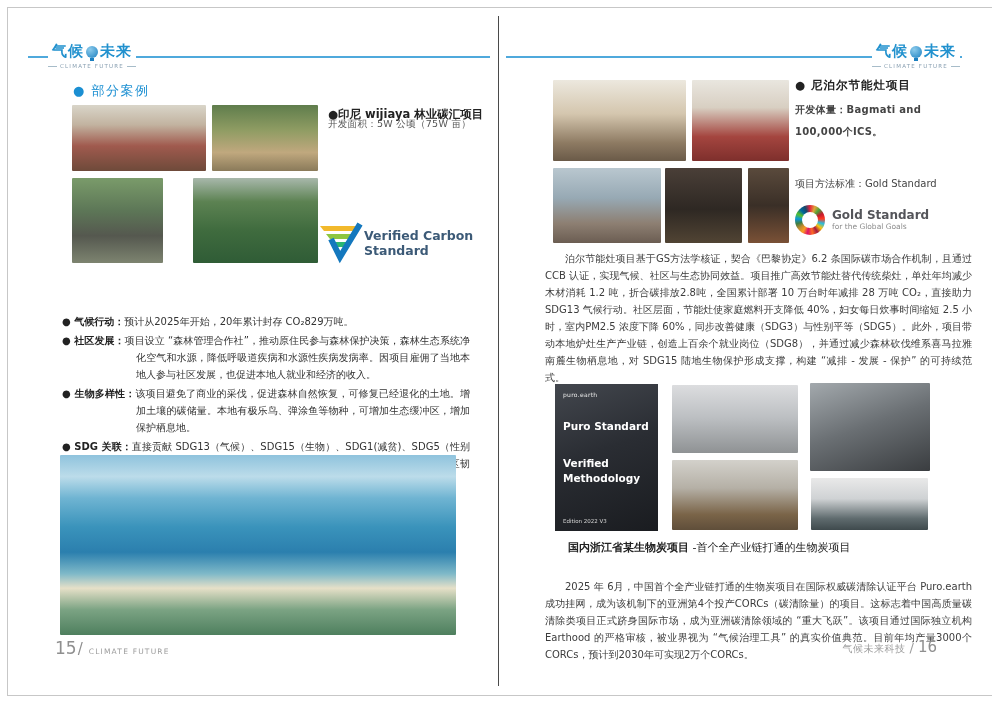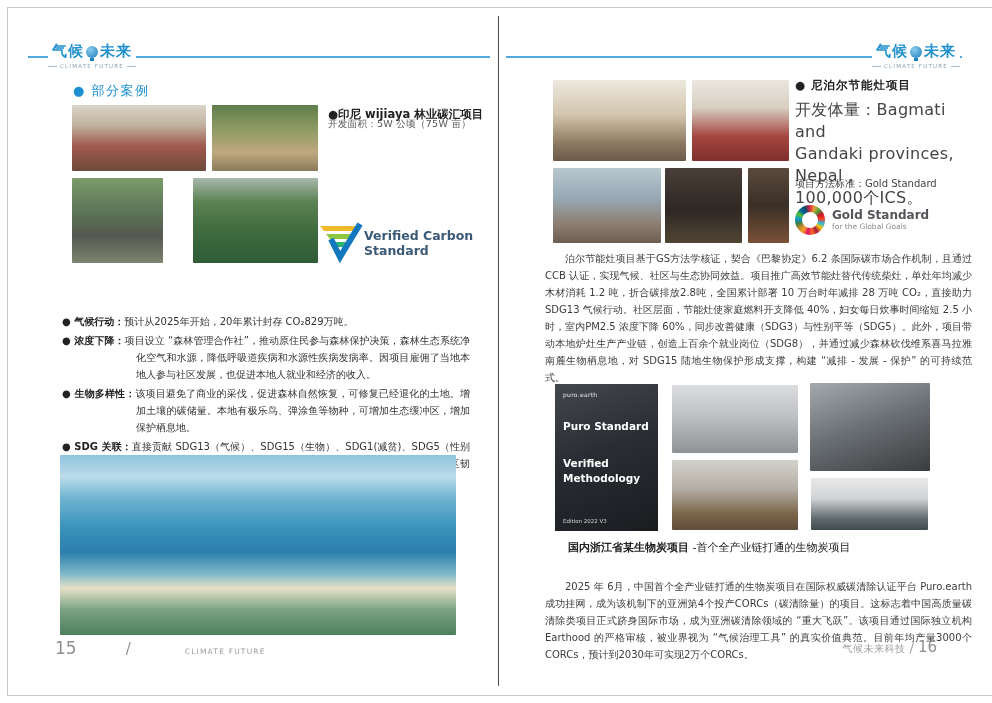--- a/index.html
+++ b/index.html
@@ -33,29 +33,29 @@
   .proj-title-l{position:absolute;left:328px;top:107px;font-size:11.5px;font-weight:bold;color:#222;}
   .proj-area-l{position:absolute;left:328px;top:118px;font-size:9.5px;color:#555;letter-spacing:.3px;}
   .vcs{position:absolute;left:318px;top:222px;display:flex;align-items:center;gap:0;}
   .vcs-text{font-size:12.5px;font-weight:bold;color:#3c5a77;line-height:15px;}
   .sdg-heading{position:absolute;left:75px;top:286px;font-size:15px;font-weight:bold;
                color:#1b8fd2;letter-spacing:.5px;}
   .bullets{position:absolute;left:62px;top:313px;width:408px;font-size:10px;line-height:17px;color:#333;
            text-align:justify;}
   .bullet{padding-left:74px;text-indent:-74px;margin-bottom:2px;}
   .bullet b{font-weight:bold;color:#222;}
-  .footer-l{position:absolute;left:55px;top:638px;display:flex;align-items:baseline;color:#8f8f8f;gap:48px;}
+  .footer-l{position:absolute;left:55px;top:638px;display:flex;align-items:baseline;color:#8f8f8f;}
   .footer-l .num{font-size:17px;}
   .footer-l .slash{font-size:15px;margin-left:1px;}
   .footer-l .txt{font-size:7.5px;letter-spacing:1.2px;margin-left:6px;color:#9c9c9c;}
 
   
   .nepal{position:absolute;left:795px;top:78px;width:176px;}
   .nepal-title{font-size:11.5px;font-weight:bold;color:#222;letter-spacing:1px;margin-bottom:6px;}
-  .nepal-line{font-size:16px;color:#444;line-height:22px;letter-spacing:.3px;}
+  .nepal-line{font-size:10px;color:#444;line-height:22px;letter-spacing:.3px;font-weight:bold;}
   .std-label{position:absolute;left:795px;top:177px;font-size:10px;color:#444;}
   .gs{position:absolute;left:795px;top:205px;display:flex;align-items:center;gap:7px;}
   .gs-wheel{width:30px;height:30px;border-radius:50%;position:relative;
     background:conic-gradient(#e5243b,#dda63a,#4c9f38,#c5192d,#ff3a21,#26bde2,#fcc30b,#a21942,#fd6925,#dd1367,#fd9d24,#bf8b2e,#3f7e44,#0a97d9,#56c02b,#00689d,#19486a,#e5243b);}
   .gs-wheel::after{content:"";position:absolute;inset:7px;background:#fff;border-radius:50%;}
   .gs-name{font-size:12px;font-weight:bold;color:#54555a;line-height:13px;}
   .gs-tagline{font-size:7.5px;color:#8b8b8b;}
   .para{position:absolute;left:545px;width:427px;font-size:10px;line-height:17px;color:#3c3c3c;
         text-align:justify;text-indent:2em;}
   .para1{top:250px;}
@@ -142,21 +142,21 @@
       <div>Standard</div>
     </div>
   </div>
 
 
   <div class="bullets">
     <div class="bullet">
       <b>● 气候行动：</b><span>预计从2025年开始，20年累计封存 CO₂829万吨。</span>
     </div>
     <div class="bullet">
-      <b>● 浓度下降：</b><span>项目设立 “森林管理合作社”，推动原住民参与森林保护决策，森林生态系统净化空气和水源，降低呼吸道疾病和水源性疾病发病率。因项目雇佣了当地本地人参与社区发展，也促进本地人就业和经济的收入。</span>
+      <b>● 社区发展：</b><span>项目设立 “森林管理合作社”，推动原住民参与森林保护决策，森林生态系统净化空气和水源，降低呼吸道疾病和水源性疾病发病率。因项目雇佣了当地本地人参与社区发展，也促进本地人就业和经济的收入。</span>
     </div>
     <div class="bullet">
       <b>● 生物多样性：</b><span>该项目避免了商业的采伐，促进森林自然恢复，可修复已经退化的土地。增加土壤的碳储量。本地有极乐鸟、弹涂鱼等物种，可增加生态缓冲区，增加保护栖息地。</span>
     </div>
     <div class="bullet">
       <b>● SDG 关联：</b><span>直接贡献 SDG13（气候）、SDG15（生物）、SDG1(减贫)、SDG5（性别平等），同时通过海岸防护减少台风灾害损失，间接支持 SDG11（社区韧性）。</span>
     </div>
   </div>
 
   <div class="ph g-coast" style="left:60px;top:455px;width:396px;height:180px;"></div>
@@ -169,21 +169,20 @@
 
   <div class="ph g-meeting" style="left:553px;top:80px;width:133px;height:81px;"></div>
   <div class="ph g-conference" style="left:692px;top:80px;width:97px;height:81px;"></div>
   <div class="ph g-handover" style="left:553px;top:168px;width:108px;height:75px;"></div>
   <div class="ph g-stove-close" style="left:665px;top:168px;width:77px;height:75px;"></div>
   <div class="ph g-stove-cook" style="left:748px;top:168px;width:41px;height:75px;"></div>
 
   <div class="nepal">
     <div class="nepal-title">●  尼泊尔节能灶项目</div>
     <div class="nepal-line">开发体量：Bagmati and</div>
-    <div class="nepal-line">Gandaki provinces, Nepal，</div>
     <div class="nepal-line">100,000个ICS。</div>
   </div>
   <div class="std-label">项目方法标准：Gold Standard</div>
 
   <div class="gs">
     <span class="gs-wheel"></span>
     <span>
       <div class="gs-name">Gold Standard</div>
       <div class="gs-tagline">for the Global Goals</div>
     </span>

